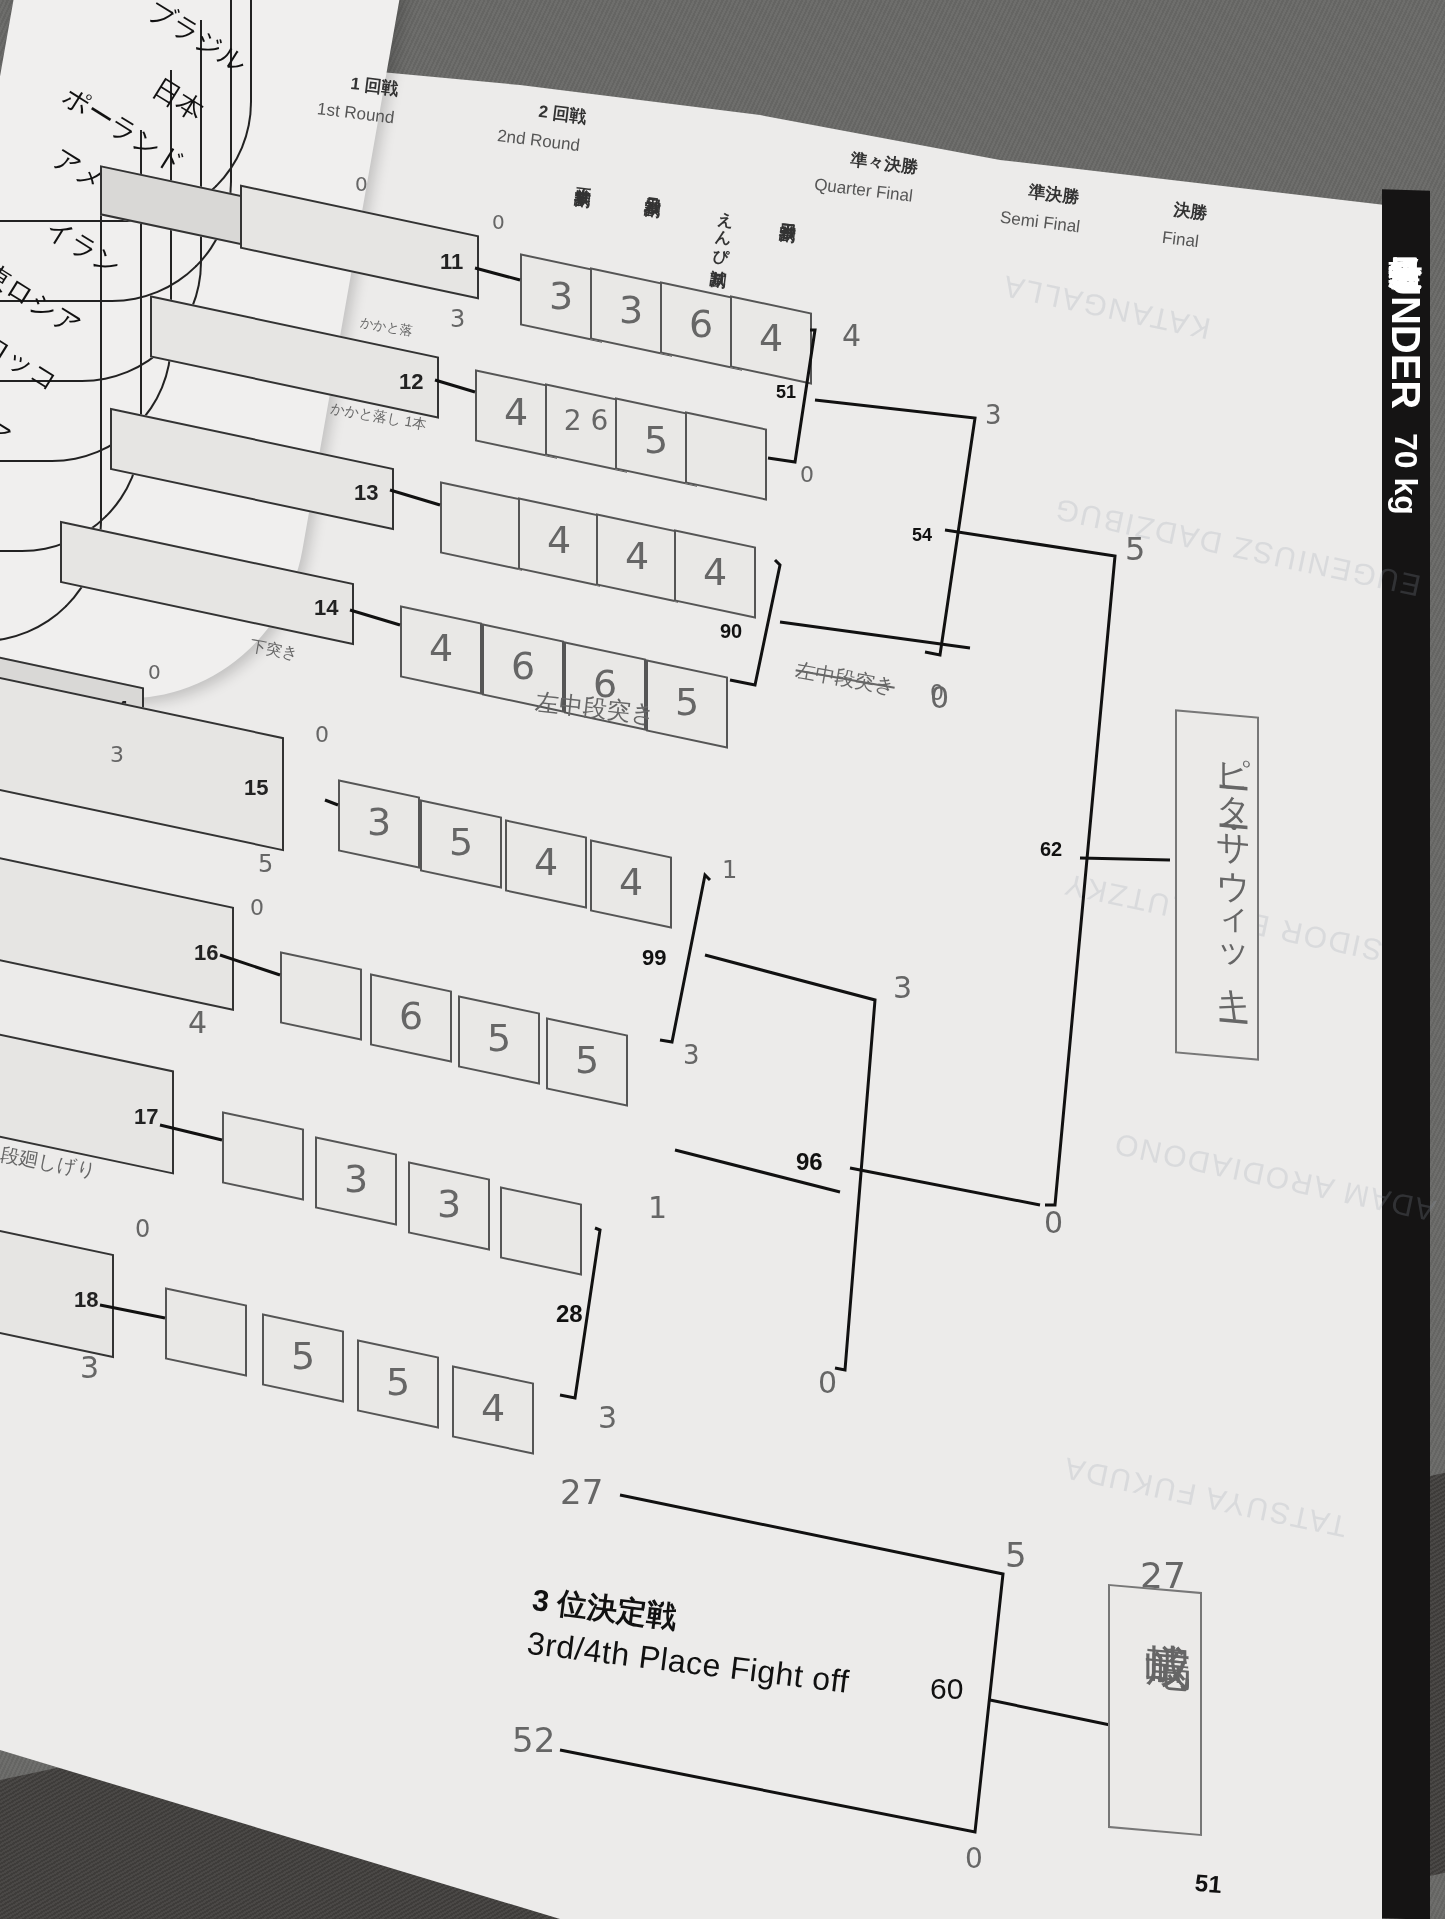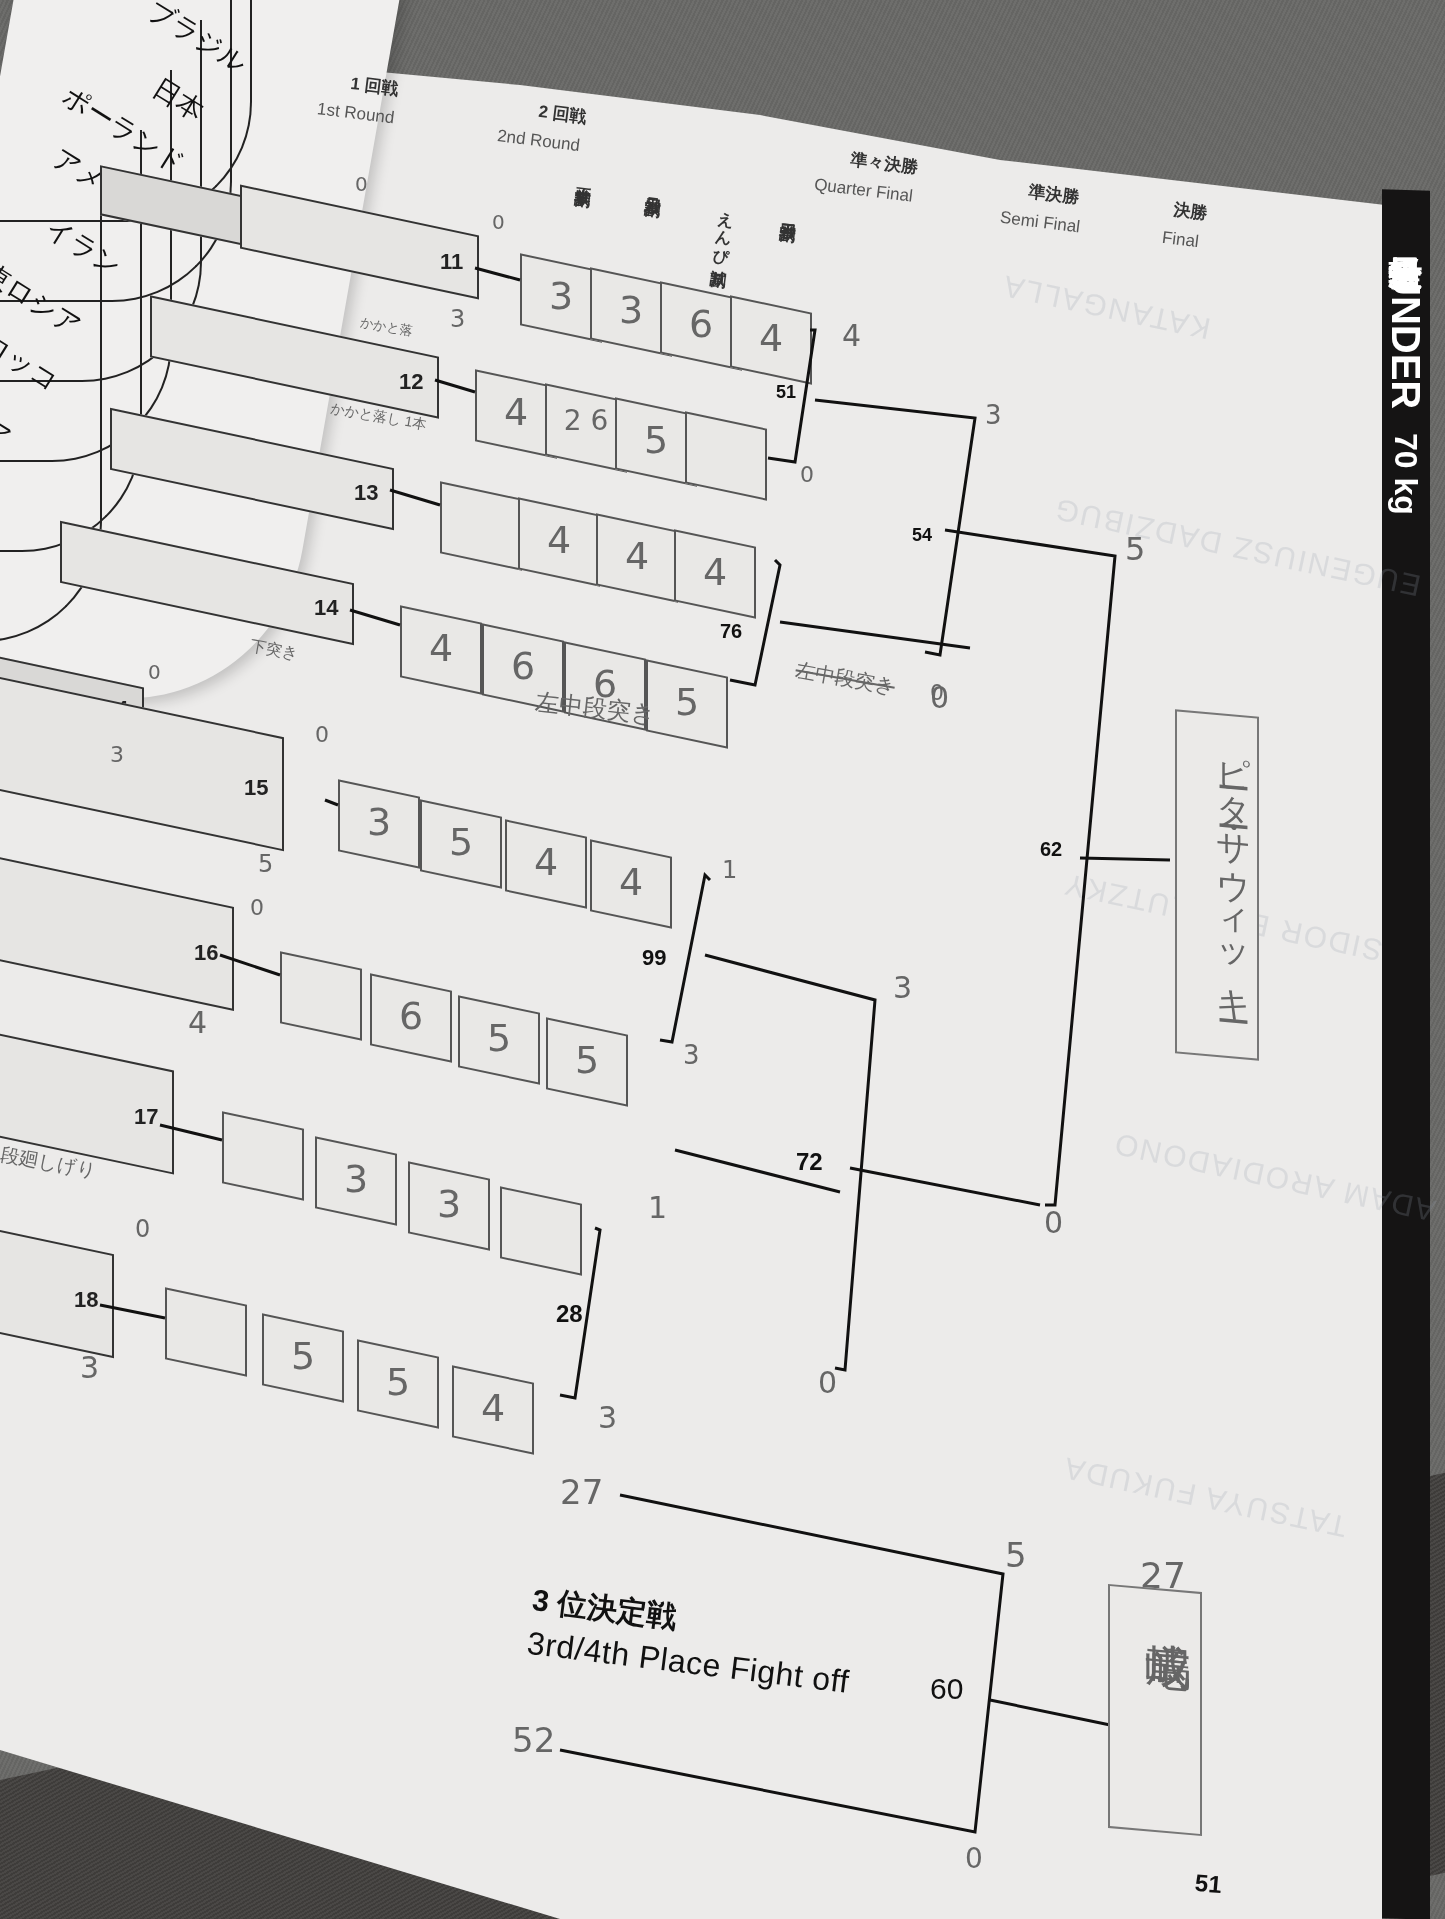--- a/index.html
+++ b/index.html
@@ -273,25 +273,25 @@
     <line x1="390" y1="490" x2="440" y2="505"></line>
     <line x1="350" y1="610" x2="400" y2="625"></line>
     <line x1="325" y1="800" x2="338" y2="805"></line>
     <line x1="220" y1="955" x2="280" y2="975"></line>
     <line x1="160" y1="1125" x2="222" y2="1140"></line>
     <line x1="100" y1="1305" x2="165" y2="1318"></line>
   </g>
 </svg>
 
 <span class="mnum" style="left:776px;top:382px;font-size:18px;">51</span>
-<span class="mnum" style="left:720px;top:620px;font-size:20px;">76</span>
+<span class="mnum" style="left:720px;top:620px;font-size:20px;">90</span>
 <span class="mnum" style="left:642px;top:945px;">99</span>
 <span class="mnum" style="left:556px;top:1300px;font-size:24px;">28</span>
 <span class="mnum" style="left:912px;top:525px;font-size:18px;">54</span>
-<span class="mnum" style="left:796px;top:1148px;font-size:24px;">72</span>
+<span class="mnum" style="left:796px;top:1148px;font-size:24px;">96</span>
 <span class="mnum" style="left:1040px;top:838px;font-size:20px;">62</span>
 
 <span class="hand" style="left:842px;top:318px;">4</span>
 <span class="hand" style="left:800px;top:462px;font-size:22px;">0</span>
 <span class="hand" style="left:930px;top:680px;font-size:22px;">0</span>
 <span class="note" style="left:795px;top:665px;font-size:20px;text-decoration:line-through;">左中段突き</span>
 <span class="hand" style="left:722px;top:856px;font-size:24px;">1</span>
 <span class="hand" style="left:683px;top:1040px;font-size:26px;">3</span>
 <span class="hand" style="left:648px;top:1190px;">1</span>
 <span class="hand" style="left:598px;top:1400px;">3</span>

